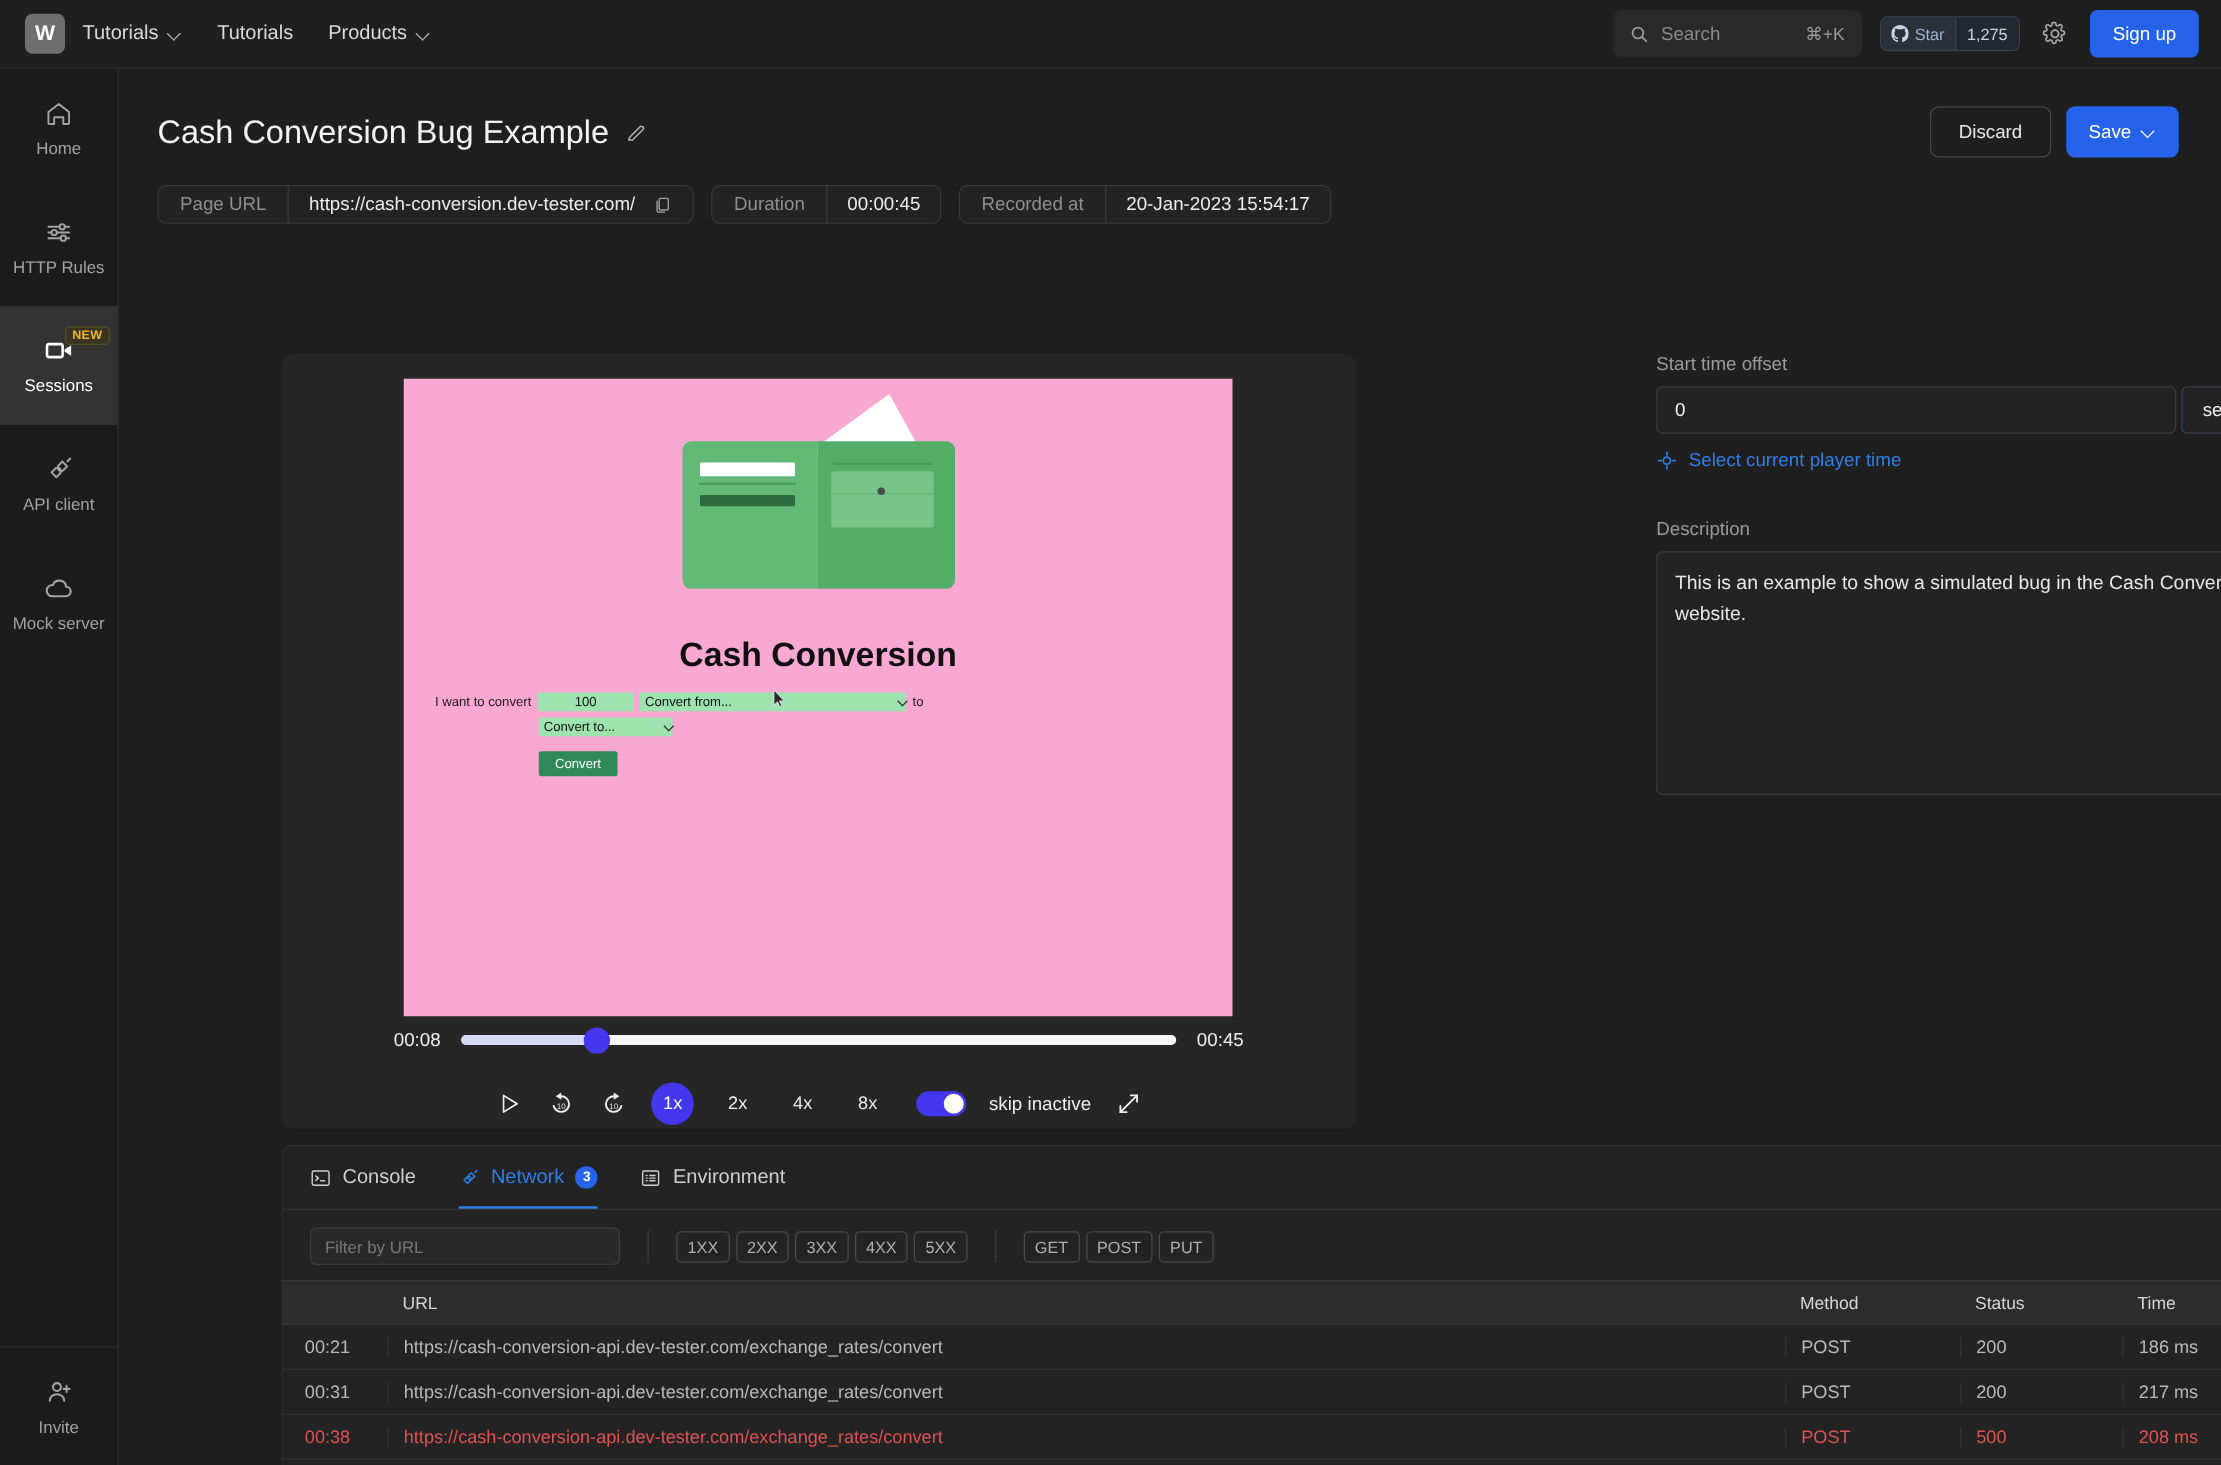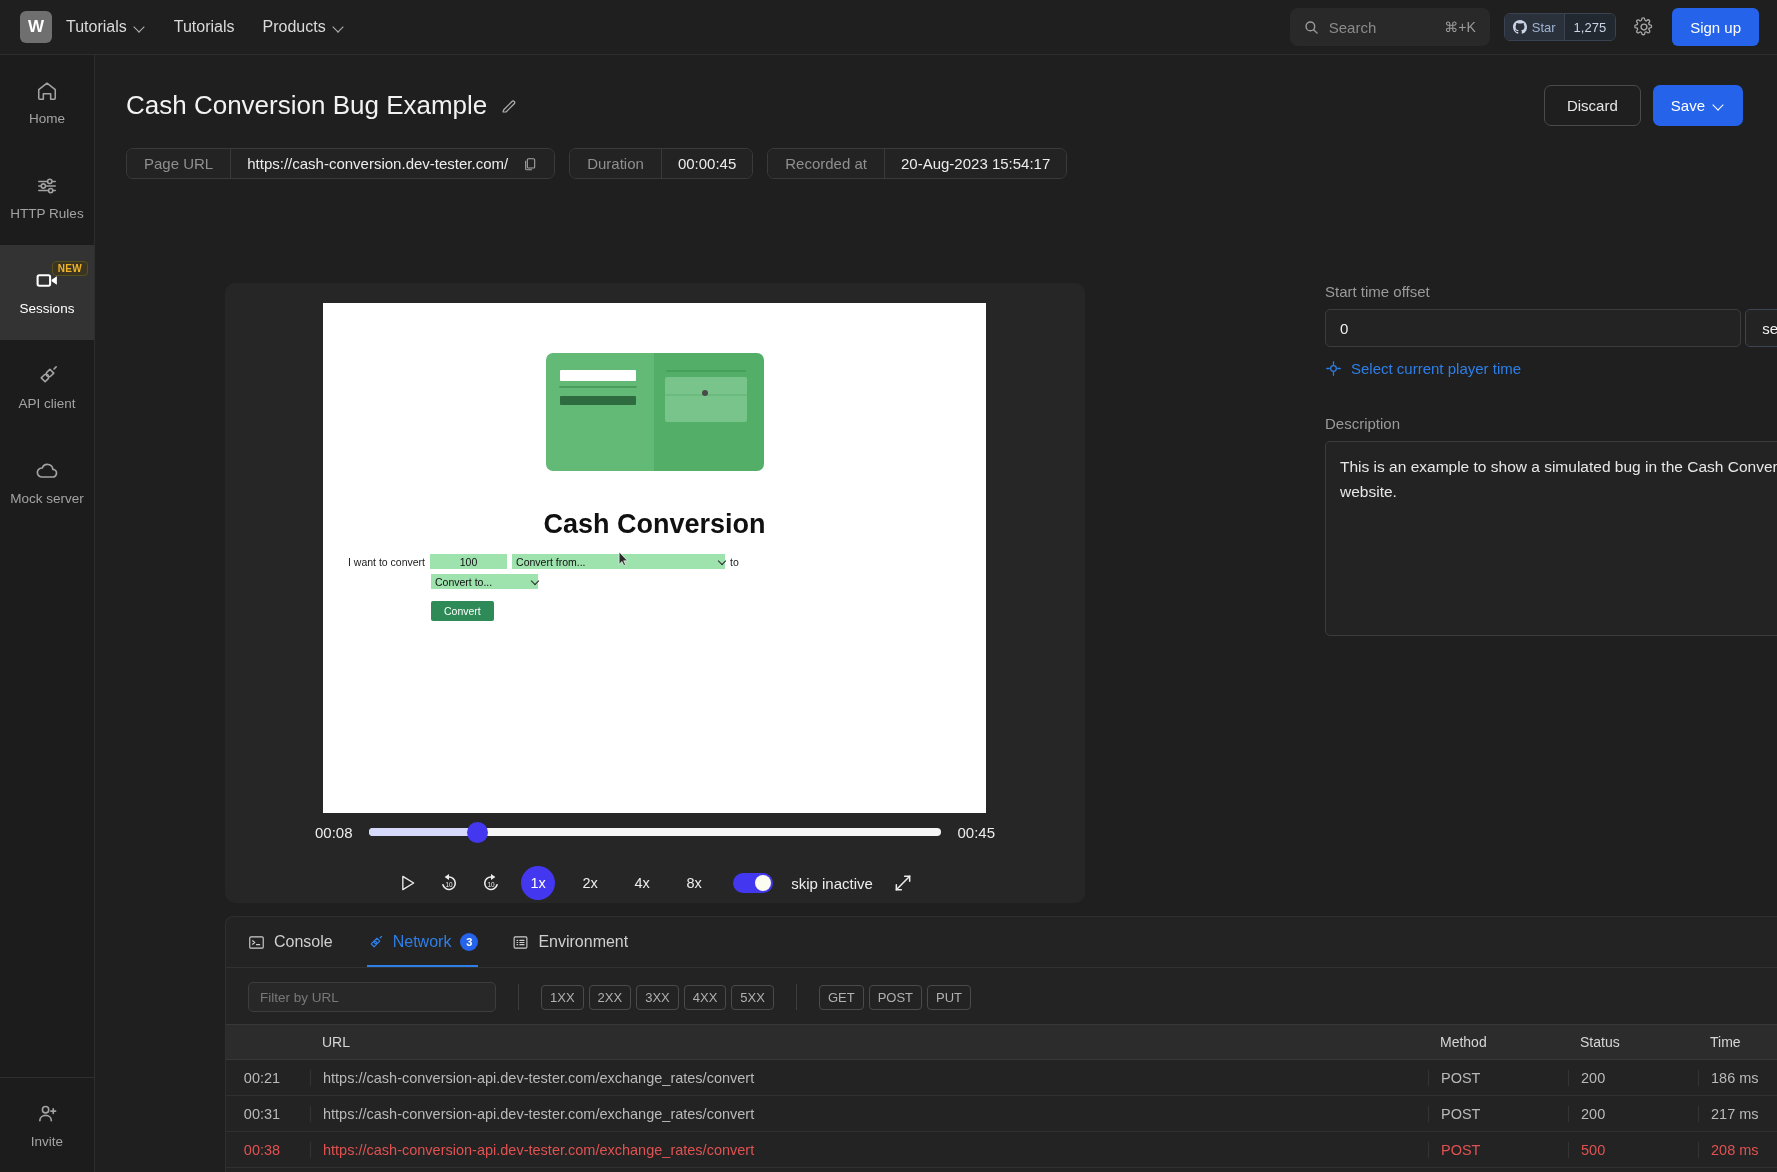--- a/index.html
+++ b/index.html
@@ -123,21 +123,21 @@
   }
   .copy-icon { width: 16px; height: 16px; cursor: pointer; opacity: .85; }
 
   
   .player-card {
     position: absolute; left: 130px; top: 228px; width: 860px; height: 620px;
     background: #262626; border-radius: 10px;
   }
   .player-stage {
     position: absolute; left: 98px; top: 20px; width: 663px; height: 510px;
-    background: #ffffff; overflow: hidden;
+    background: #f9a8d4; overflow: hidden;
   }
   .wallet-wrap { position: relative; width: 100%; height: 212px; }
   .wallet {
     position: absolute; left: 50%; transform: translateX(-50%); top: 50px;
     width: 218px; height: 118px;
   }
   .w-note {
     position: absolute; left: 108px; top: -38px; width: 0; height: 0;
     border-left: 50px solid transparent; border-right: 56px solid transparent;
     border-bottom: 60px solid #ffffff; transform: rotate(14deg);
@@ -458,21 +458,21 @@
           </svg>
         </span>
       </div>
     </div>
     <div class="meta-group">
       <div class="meta-label">Duration</div>
       <div class="meta-value">00:00:45</div>
     </div>
     <div class="meta-group">
       <div class="meta-label">Recorded at</div>
-      <div class="meta-value">20-Aug-2023 15:54:17</div>
+      <div class="meta-value">20-Jan-2023 15:54:17</div>
     </div>
   </div>
 
   <div class="player-card">
     <div class="player-stage">
 
       <div class="wallet-wrap">
         <div class="wallet">
           <div class="w-note"></div>
           <div class="w-left">

